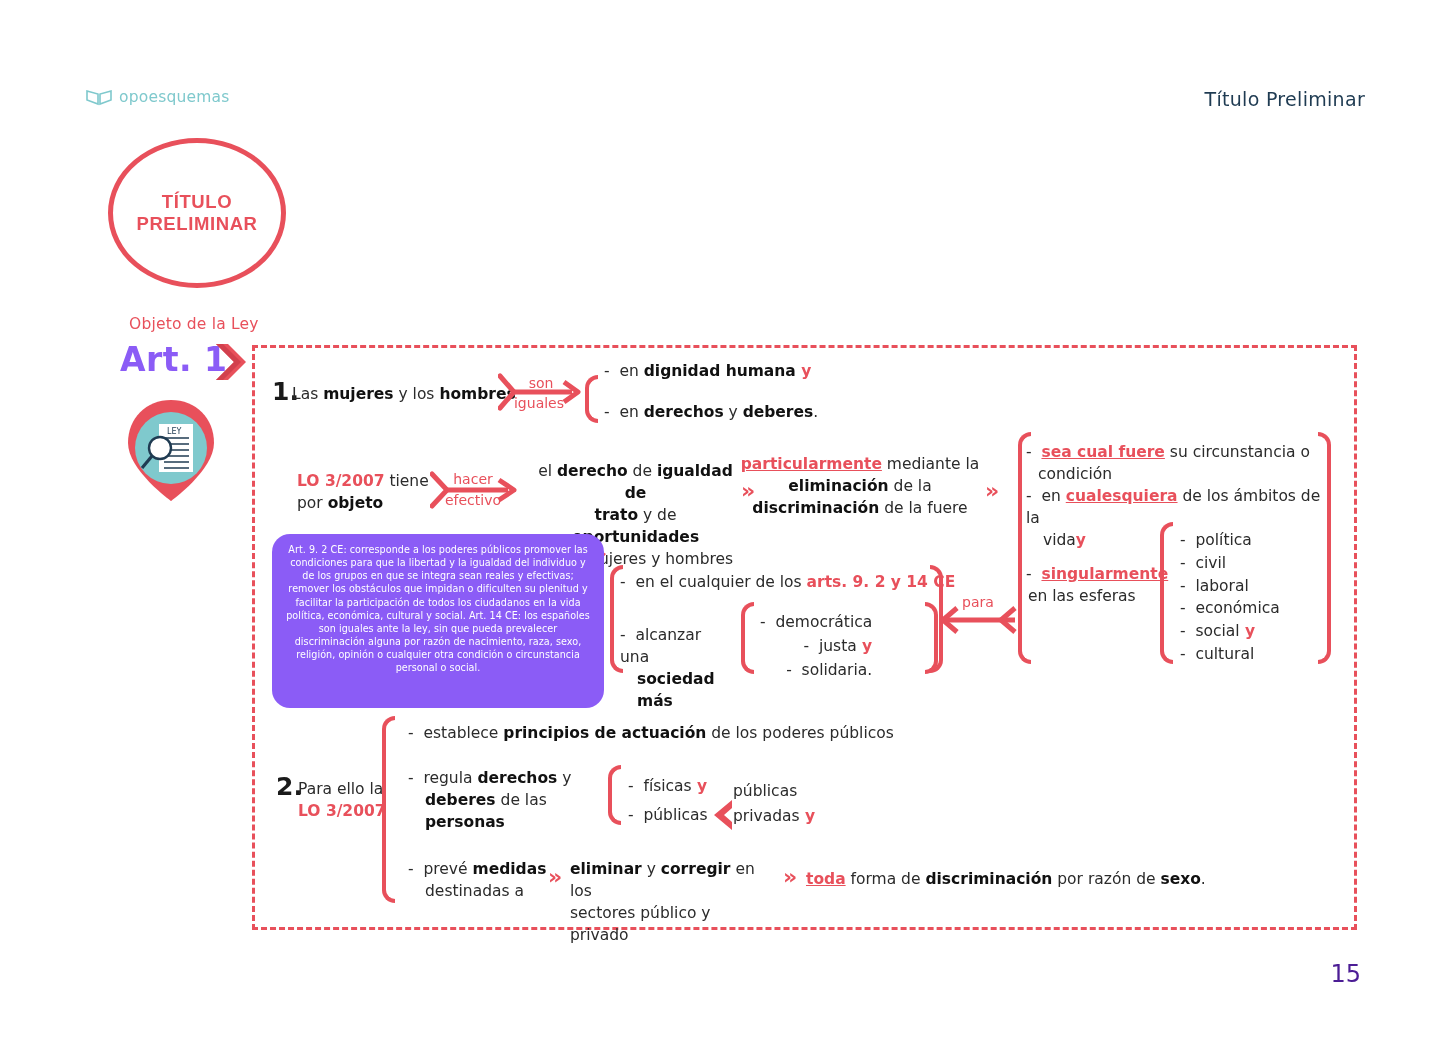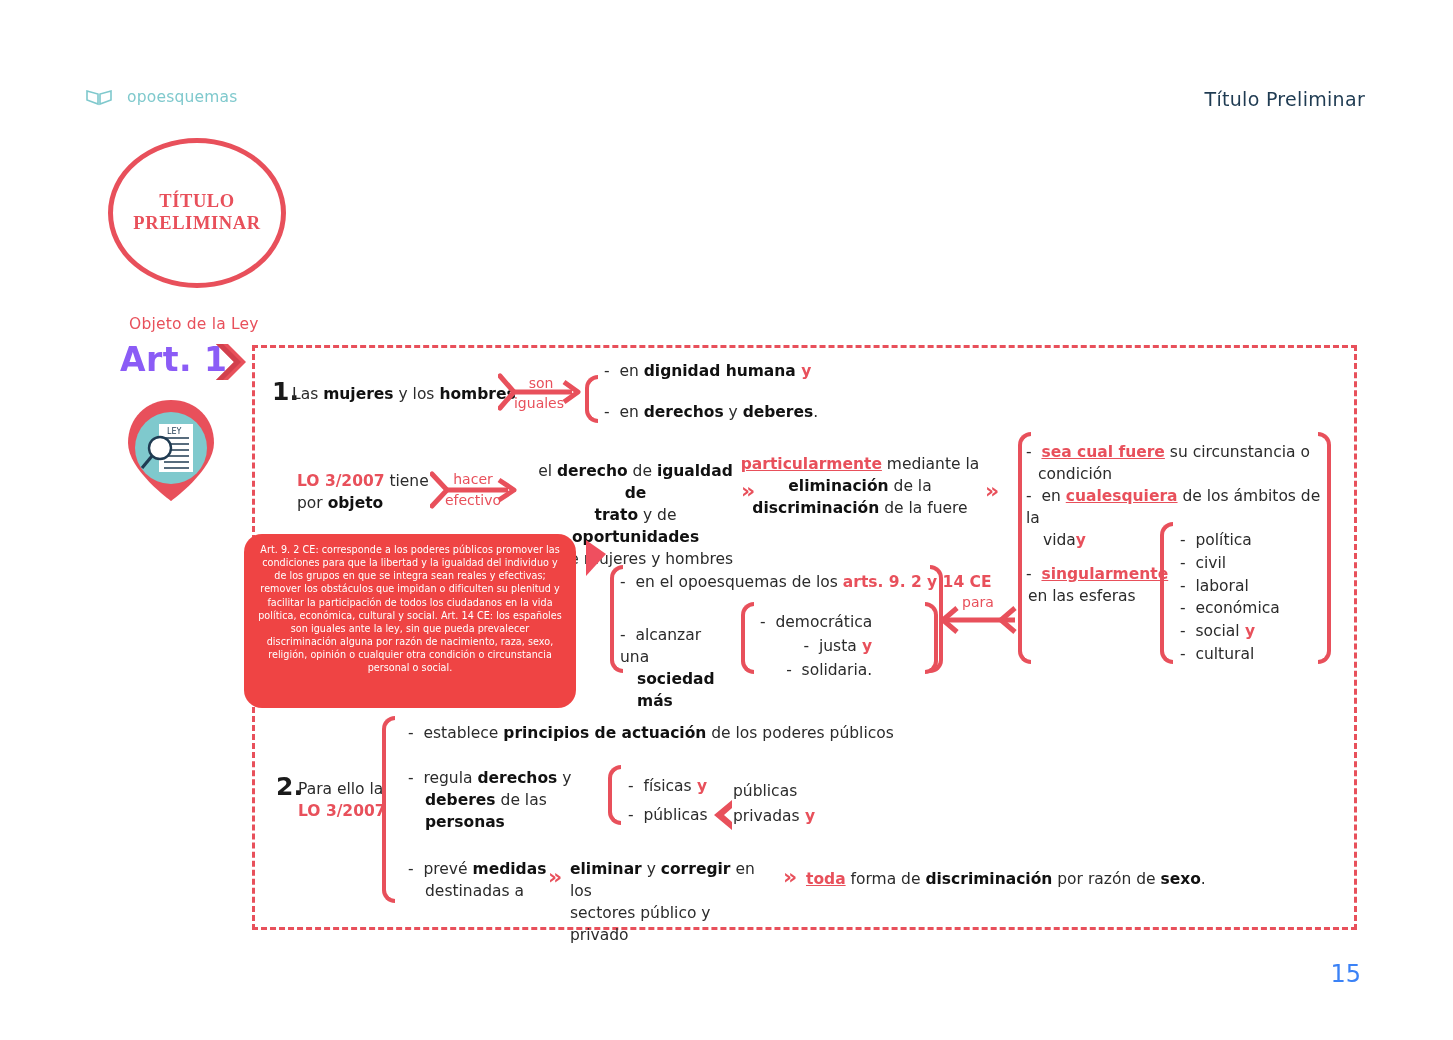--- a/index.html
+++ b/index.html
@@ -11,50 +11,50 @@
     overflow: hidden;
   }
   .page { position: relative; width: 1453px; height: 1040px; }
 
   
   
 
   
   .logo-wrap {
     position: absolute; left: 86px; top: 88px;
-    display: flex; align-items: center; gap: 15px;
+    display: flex; align-items: center; gap: 7px;
   }
   .logo-mark { width: 26px; height: 18px; display:block; }
   .logo-text {
     font-size: 15.5px; color: #7fc9cd; letter-spacing: .2px;
     font-family: "DejaVu Sans", sans-serif;
   }
   .doc-header {
     position: absolute; right: 88px; top: 88px;
     font-size: 19px; color: #1f3b52; letter-spacing: .3px;
     font-family: "DejaVu Sans", sans-serif;
   }
   .page-num {
     position: absolute; right: 92px; bottom: 52px;
-    font-size: 24px; color: #3b82f6;
+    font-size: 24px; color: #4c1d95;
     font-family: "DejaVu Sans", sans-serif;
   }
 
   
   .title-circle {
     position: absolute; left: 108px; top: 138px;
     width: 178px; height: 150px;
     border: 5px solid #e8505b; border-radius: 50%;
     display: flex; flex-direction: column;
     align-items: center; justify-content: center;
     line-height: 1.18;
   }
   .title-circle span {
     color: #e8505b; font-size: 18.5px; letter-spacing: .6px;
-    font-weight: bold; font-family: Liberation Serif, serif;
+    font-weight: bold; font-family: Liberation Sans, sans-serif;
     text-align: center;
   }
 
   .section-label {
     position: absolute; left: 129px; top: 315px;
     color: #e8505b; font-size: 15.5px; letter-spacing: .2px;
     font-family: "DejaVu Sans", sans-serif;
   }
   .art-label {
     position: absolute; left: 120px; top: 340px;
@@ -93,23 +93,23 @@
 
   
   .brk-r {
     position: absolute; border: 4px solid #e8505b;
     border-left: none; border-radius: 0 16px 16px 0;
     width: 13px;
   }
 
   
   .callout {
-    position: absolute; left: 244px; top: 534px;
+    position: absolute; left: 272px; top: 534px;
     width: 332px; height: 174px;
-    background: #ef4444; border-radius: 18px;
+    background: #8b5cf6; border-radius: 18px;
     padding: 9px 13px 0 13px;
     color: #ffffff; font-size: 9.6px; line-height: 1.37;
     text-align: center; letter-spacing: .05px;
     font-family: "DejaVu Sans", sans-serif;
   }
   .callout-tail {
     position: absolute; left: 586px; top: 540px;
     width: 0; height: 0;
     border-top: 14px solid transparent;
     border-bottom: 22px solid transparent;
@@ -267,21 +267,21 @@
     <div><span>-</span>&nbsp;&nbsp;<span>cultural</span></div>
   </div>
 
   <div class="callout-tail"></div>
   <div class="callout">Art. 9. 2 CE: corresponde a los poderes públicos promover las condiciones para que la libertad y la igualdad del individuo y de los grupos en que se integra sean reales y efectivas; remover los obstáculos que impidan o dificulten su plenitud y facilitar la participación de todos los ciudadanos en la vida política, económica, cultural y social. Art. 14 CE: los españoles son iguales ante la ley, sin que pueda prevalecer discriminación alguna por razón de nacimiento, raza, sexo, religión, opinión o cualquier otra condición o circunstancia personal o social.</div>
 
   <div class="brk" style="left:610px; top:565px; height:108px;"></div>
   <div class="brk-r" style="left:930px; top:565px; height:108px;"></div>
 
   <div class="tx" style="left:620px; top:571px; white-space:nowrap;">
-    <span>-</span>&nbsp;&nbsp;<span>en el opoesquemas de los </span><span class="red-b">arts. 9. 2 y 14 CE</span>
+    <span>-</span>&nbsp;&nbsp;<span>en el cualquier de los </span><span class="red-b">arts. 9. 2 y 14 CE</span>
   </div>
 
   <div class="tx" style="left:620px; top:624px; width:110px;">
     <span>-</span>&nbsp;&nbsp;<span>alcanzar una</span><br>
     <b style="margin-left:17px; display:inline-block;">sociedad más</b>
   </div>
 
   <div class="brk" style="left:741px; top:602px; height:72px;"></div>
   <div class="brk-r" style="left:925px; top:602px; height:72px;"></div>
   <div class="tx" style="left:760px; top:610px; line-height:1.55;text-align:right;">

